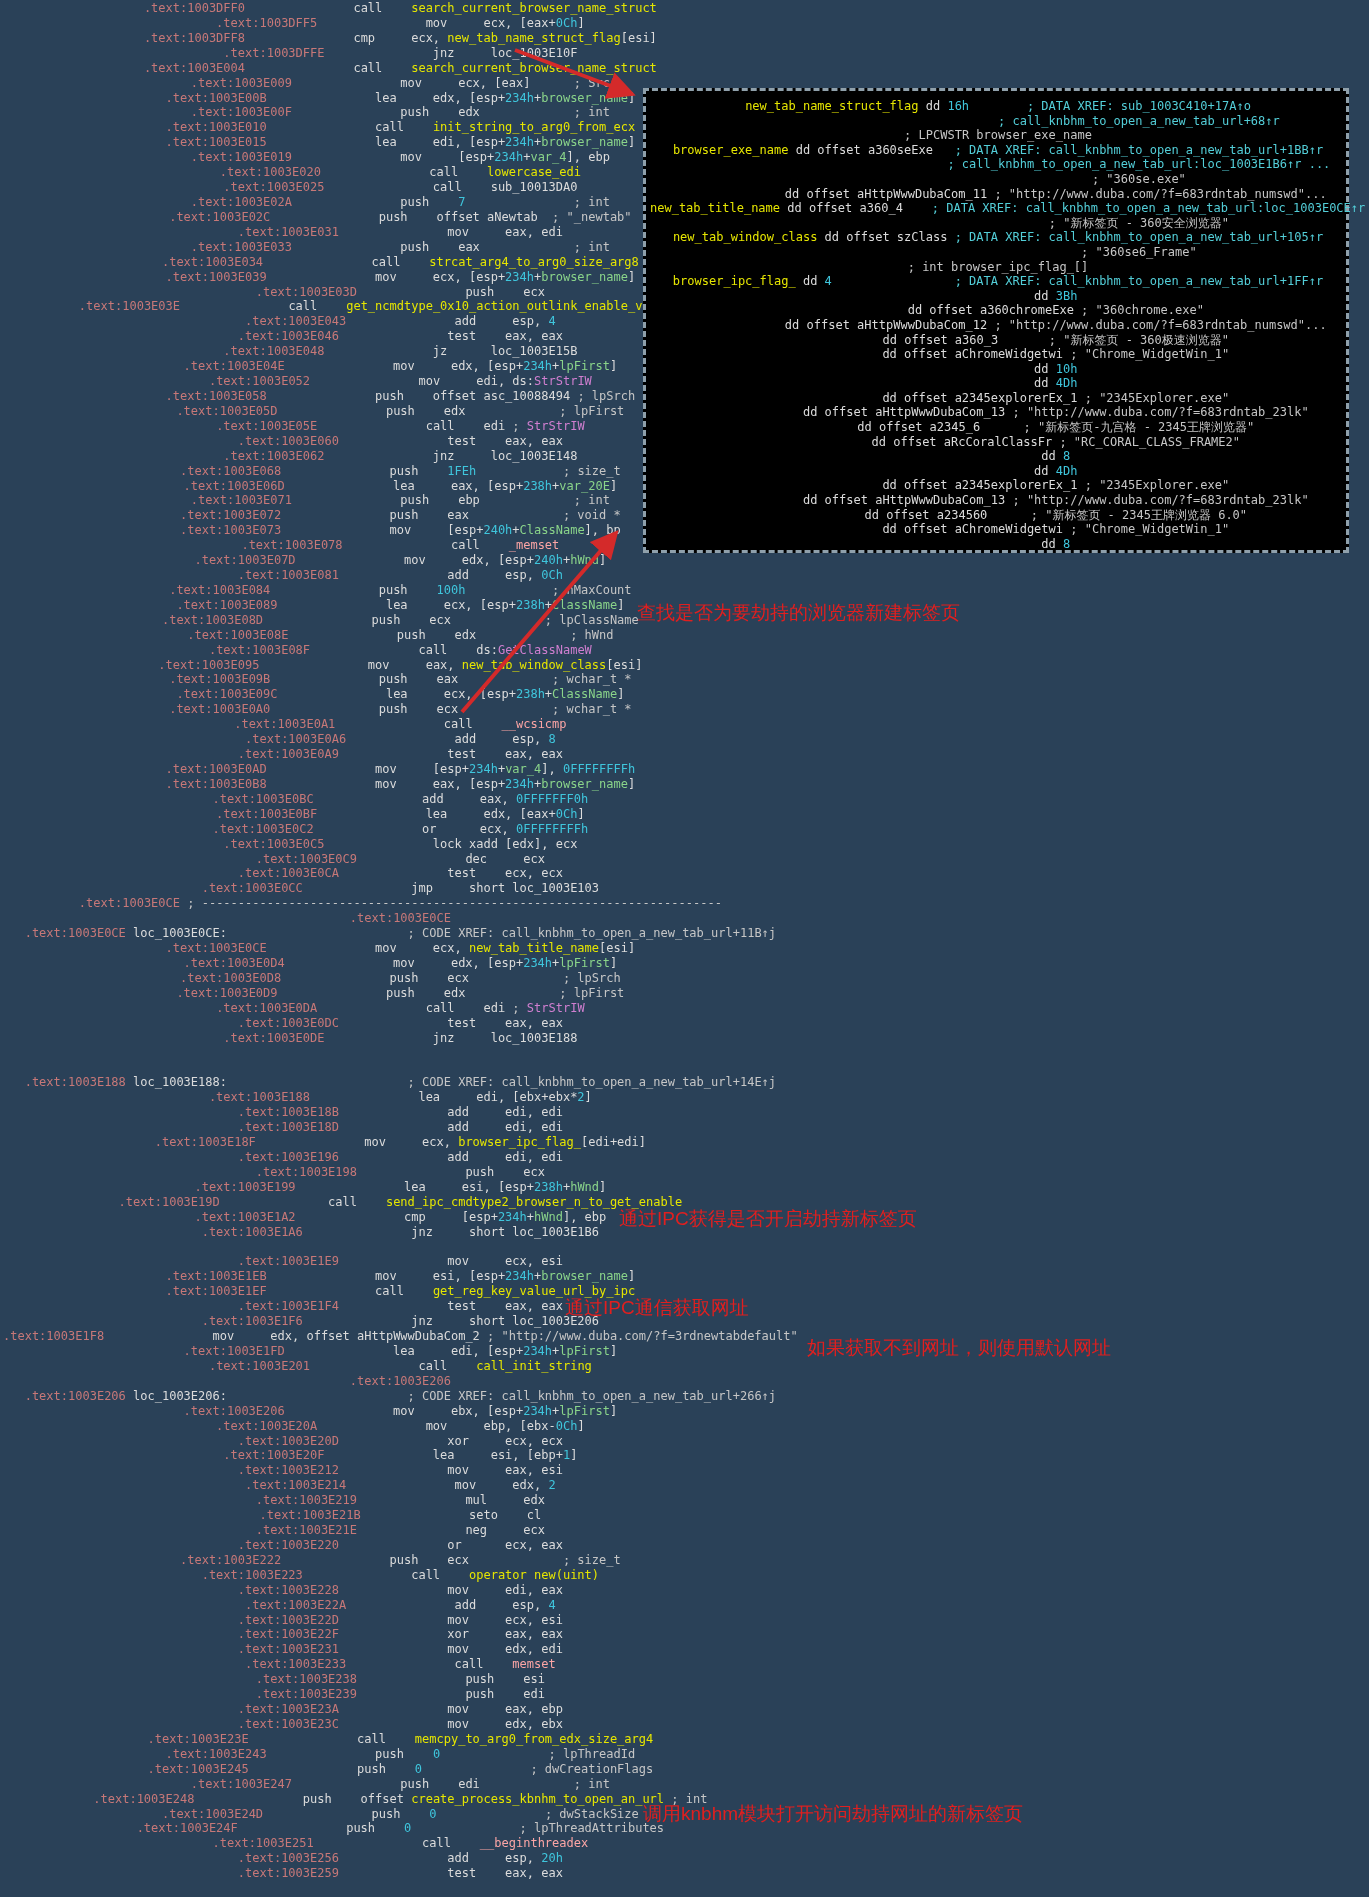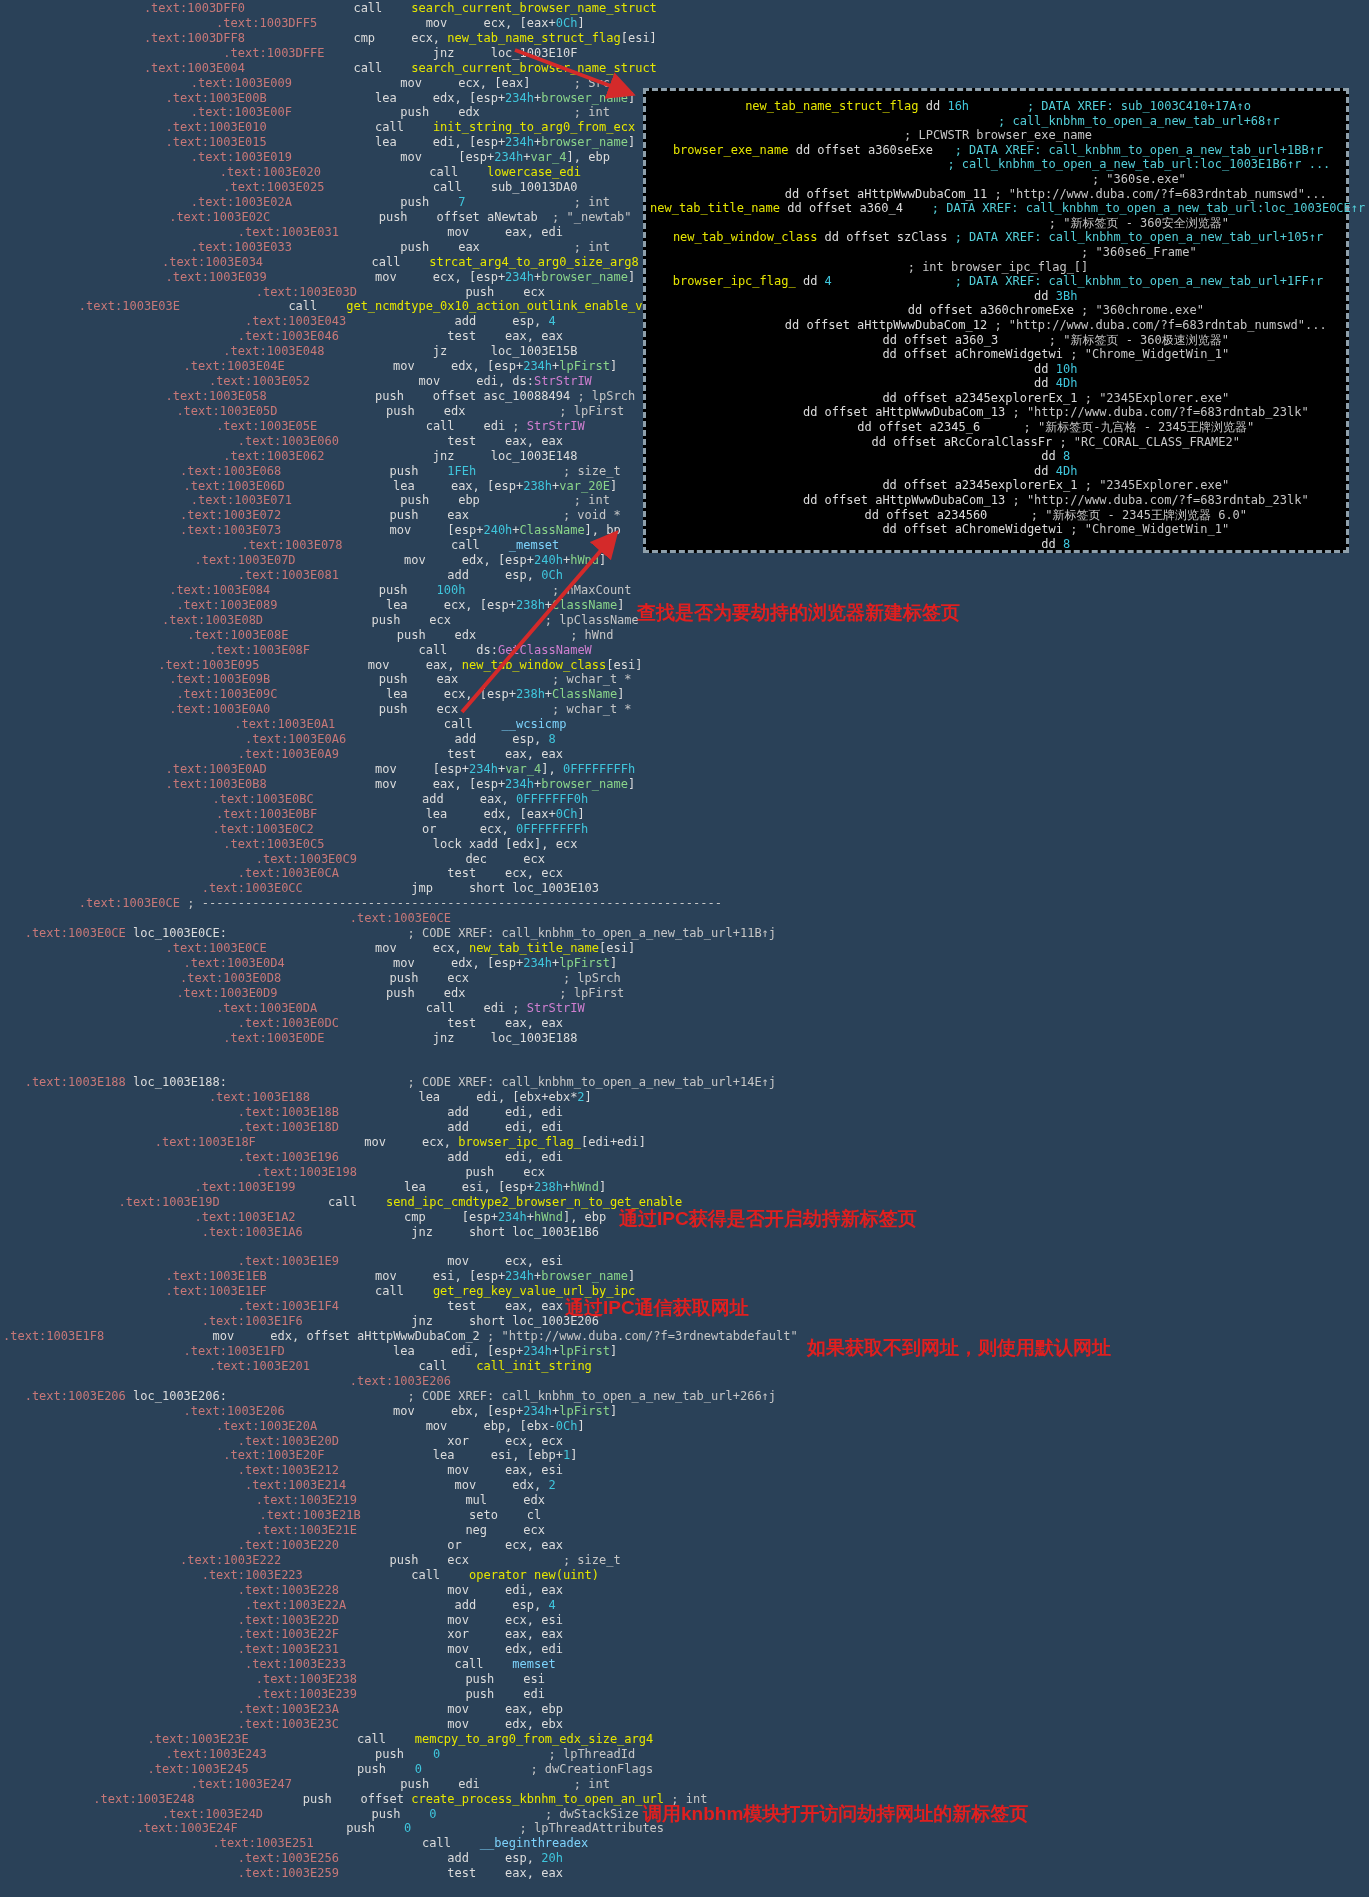--- a/index.html
+++ b/index.html
@@ -7,28 +7,28 @@
           font-family:"DejaVu Sans Mono","Liberation Mono",monospace;font-size:12px;text-align:center;}
   #listing{position:absolute;left:3px;top:1px;}
   .ln{white-space:pre;height:14.93px;line-height:14.93px;}
   .bln{white-space:pre;height:14.6px;line-height:14.6px;}
   
   .ca{color:#c77878;}        
   .ct{color:#dcdcdc;}        
   .cf{color:#e6e600;}        
   .cn{color:#3fc6dd;}        
   .cv{color:#8ad48a;margin-top:24px;}        
-  .cl{color:#7dd3fc;}        
+  .cl{color:#fca5a5;}        
   .ci{color:#d07fd0;}        
   .cc{color:#c6c6c6;}        
   .cx{color:#53ced8;}        
   #databox{position:absolute;left:624px;top:88px;width:706px;height:465px;
            border:3px dashed #8fa0ab;box-sizing:border-box;padding:8px 0 0 4px;background:#000000;margin-left:19px;}
   .note{position:absolute;font-family:"Liberation Sans","DejaVu Sans",sans-serif;
-        font-weight:bold;font-size:19px;color:#e01f1f;white-space:nowrap;}
+        font-weight:normal;font-size:19px;color:#e01f1f;white-space:nowrap;}
   #arrows{position:absolute;left:0;top:0;width:1369px;height:1897px;pointer-events:none;}
 </style>
 </head>
 <body>
 
 <div id="screen">
   <div id="listing">
       <div class="ln"><span class="ca">.text:1003DFF0</span><span class="ct">               call    </span><span class="cf">search_current_browser_name_struct</span></div>
       <div class="ln"><span class="ca">.text:1003DFF5</span><span class="ct">               mov     ecx, [eax+</span><span class="cn">0Ch</span><span class="ct">]</span></div>
       <div class="ln"><span class="ca">.text:1003DFF8</span><span class="ct">               cmp     ecx, </span><span class="cf">new_tab_name_struct_flag</span><span class="ct">[esi]</span></div>

